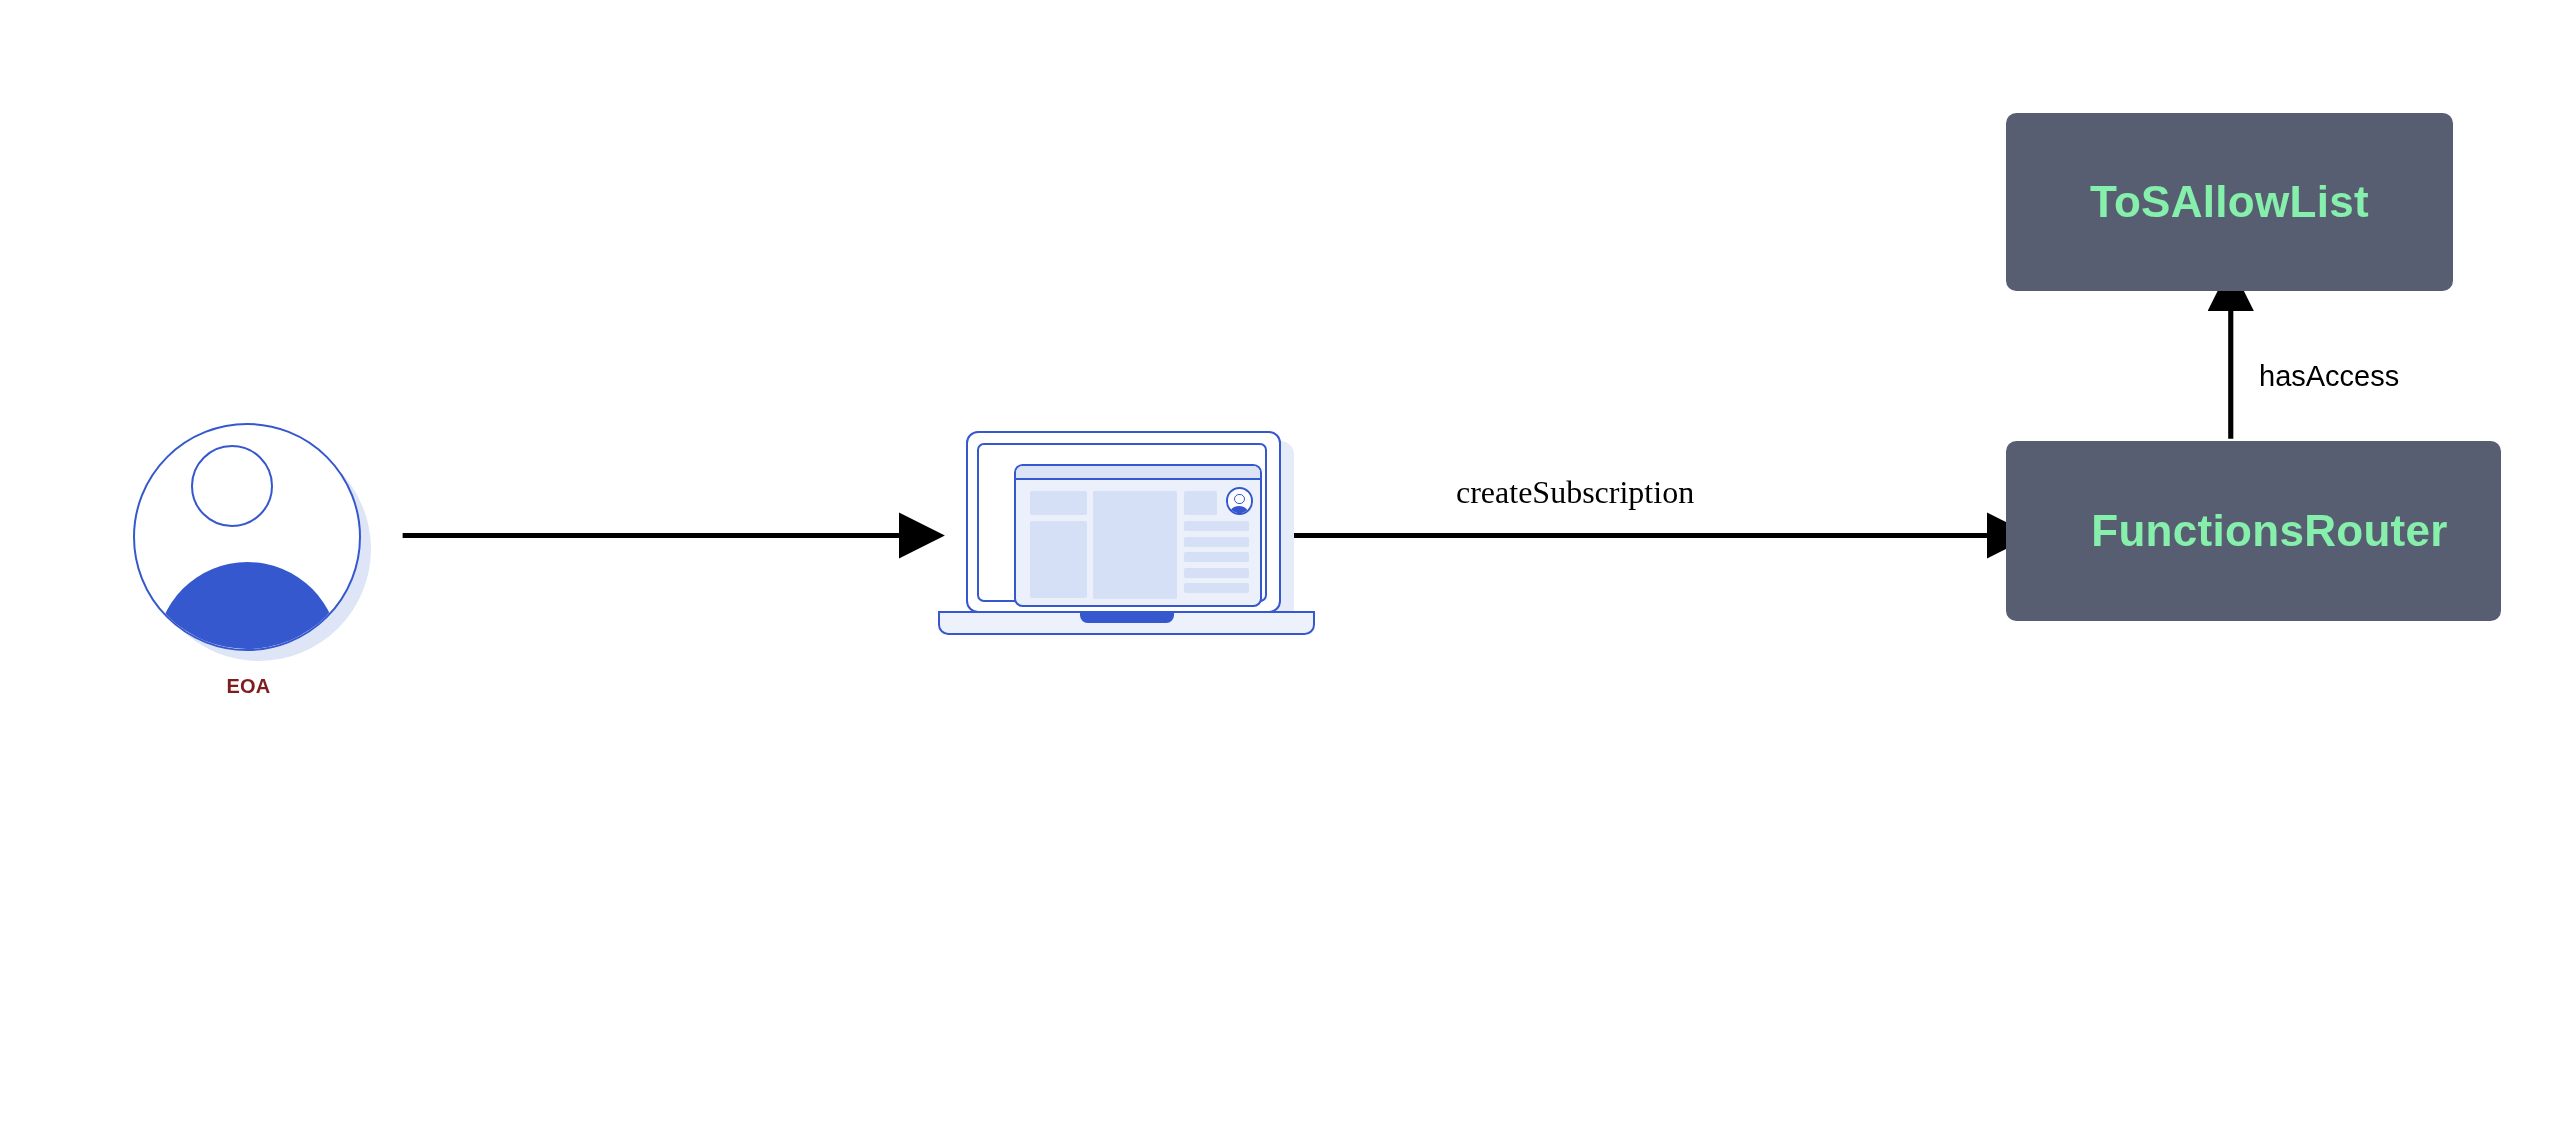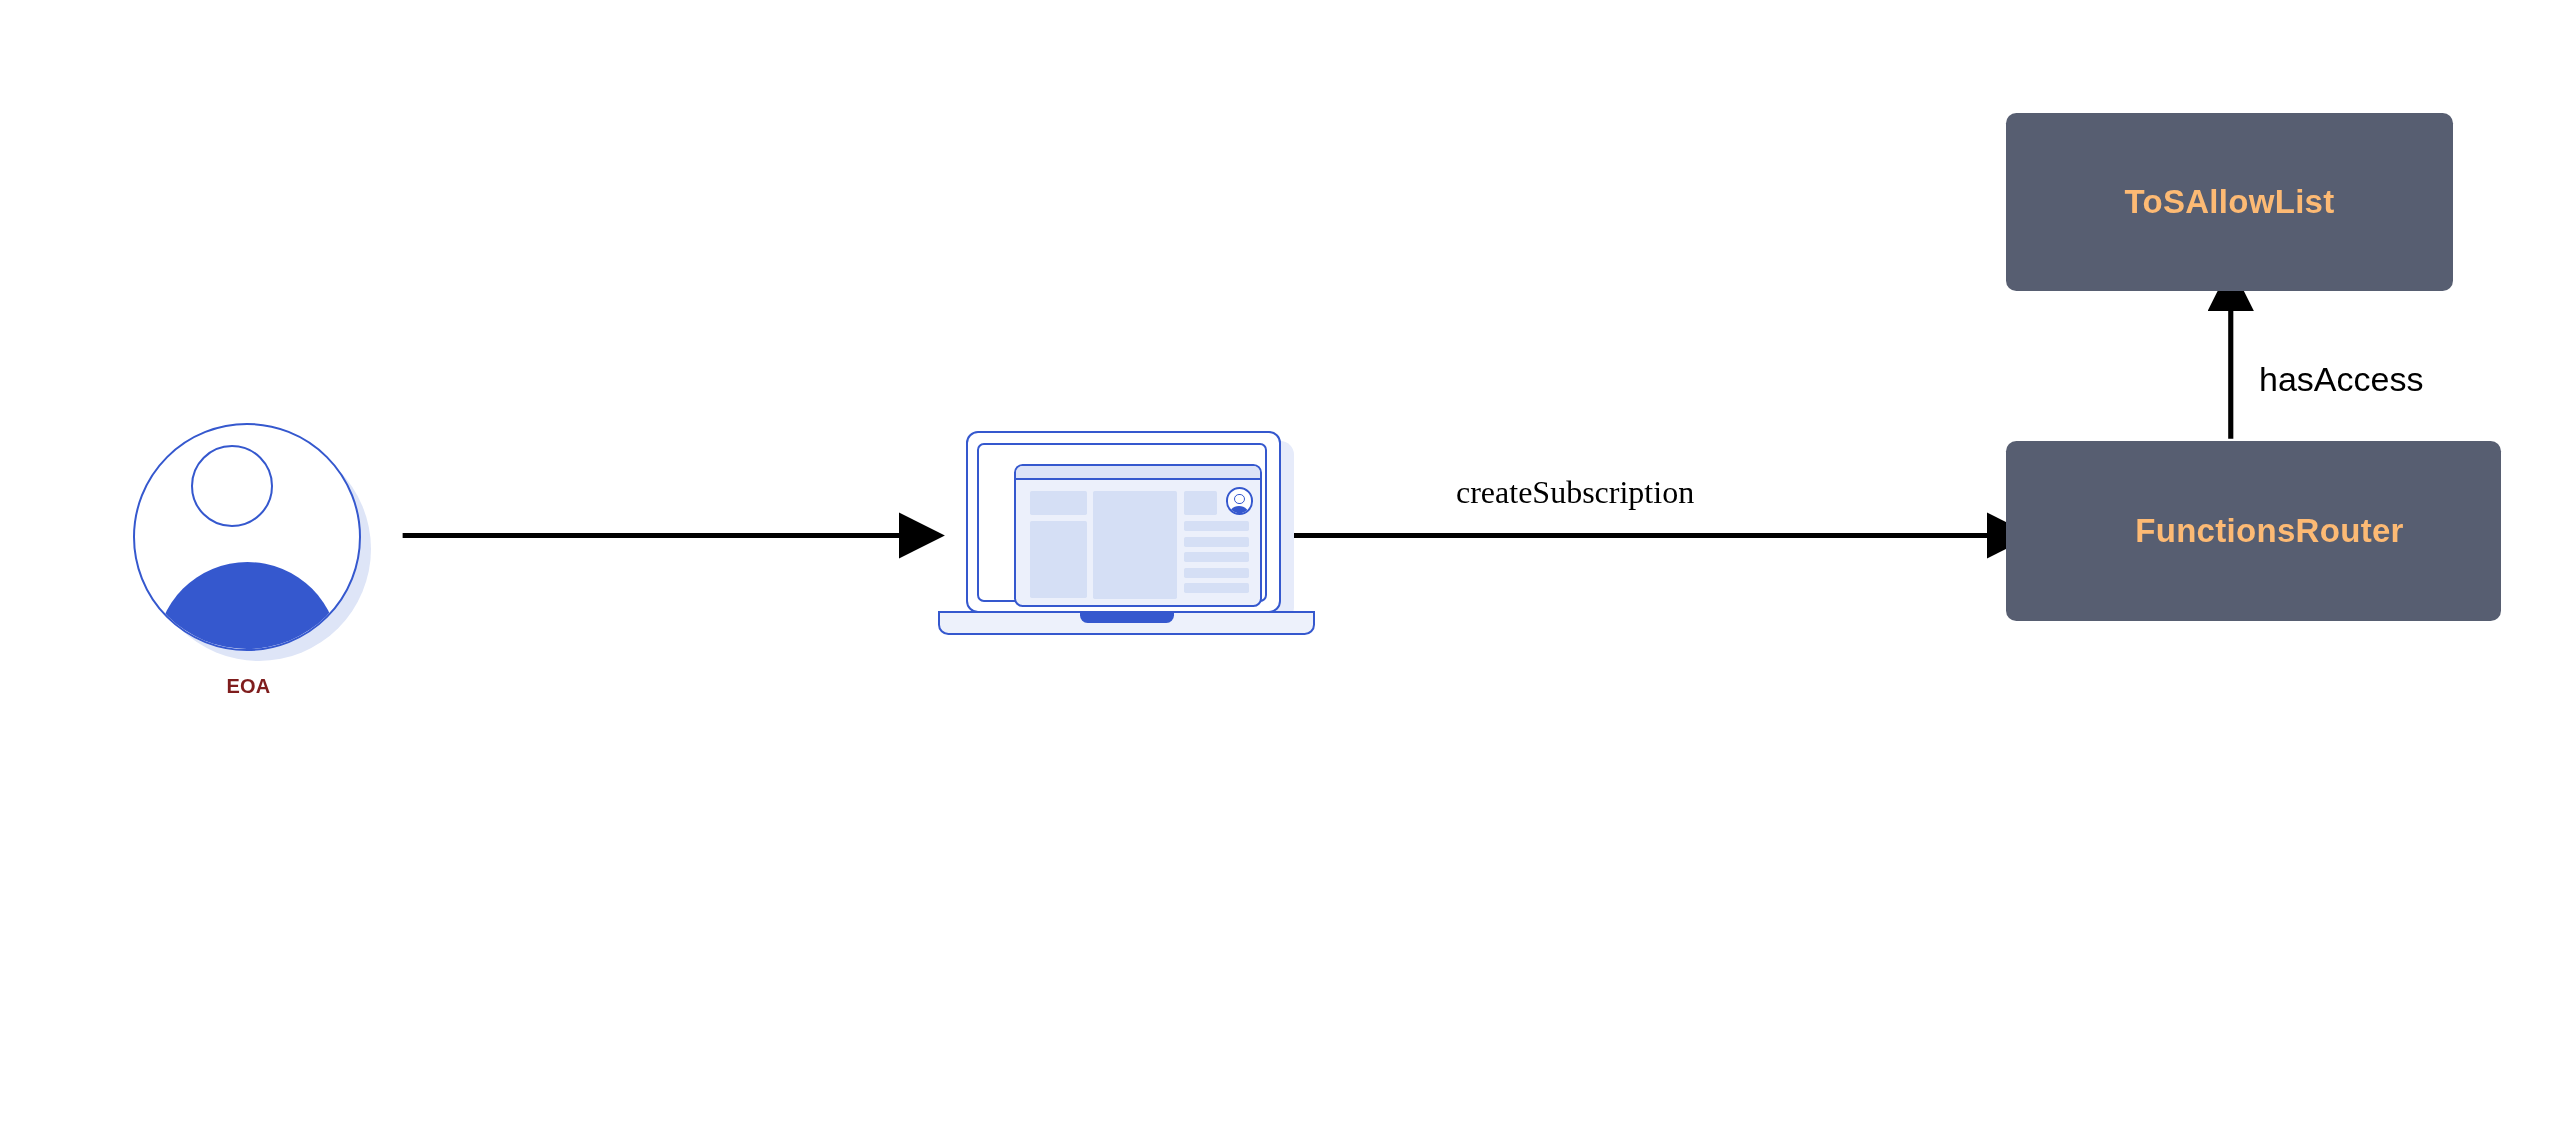--- a/index.html
+++ b/index.html
@@ -216,22 +216,22 @@
     left: 0; top: 264px; width: 403px;
   }
 
   
   .box {
     position: absolute;
     border-radius: 10.3px;
     display: flex;
     align-items: center;
     justify-content: center;
-    color: #fdba74;
-    font-size: 33px;
+    color: #86efac;
+    font-size: 44px;
     font-weight: bold;
     letter-spacing: 0.3px;
   }
   #tos-allowlist-box { left: 2006px; top: 113px; width: 447px; height: 178px; }
   #functions-router-box { left: 2006px; top: 441px; width: 463px; height: 180px; padding-left: 32px; }
 
   
   #arrows { position: absolute; left: 0; top: 0; width: 2576px; height: 1131px; }
 
   
@@ -242,21 +242,21 @@
   }
   #create-subscription-label {
     left: 1456px;
     top: 474px;
     font-family: Liberation Serif, serif;
     font-size: 32px;
   }
   #has-access-label {
     left: 2259px;
     top: 360px;
-    font-size: 34px;
+    font-size: 29px;
   }
 
   
   #subscription-doc-node {
     left: 2150px;
     top: 675px;
     width: 317px;
     height: 308px;
   }
   .doc-shape {

